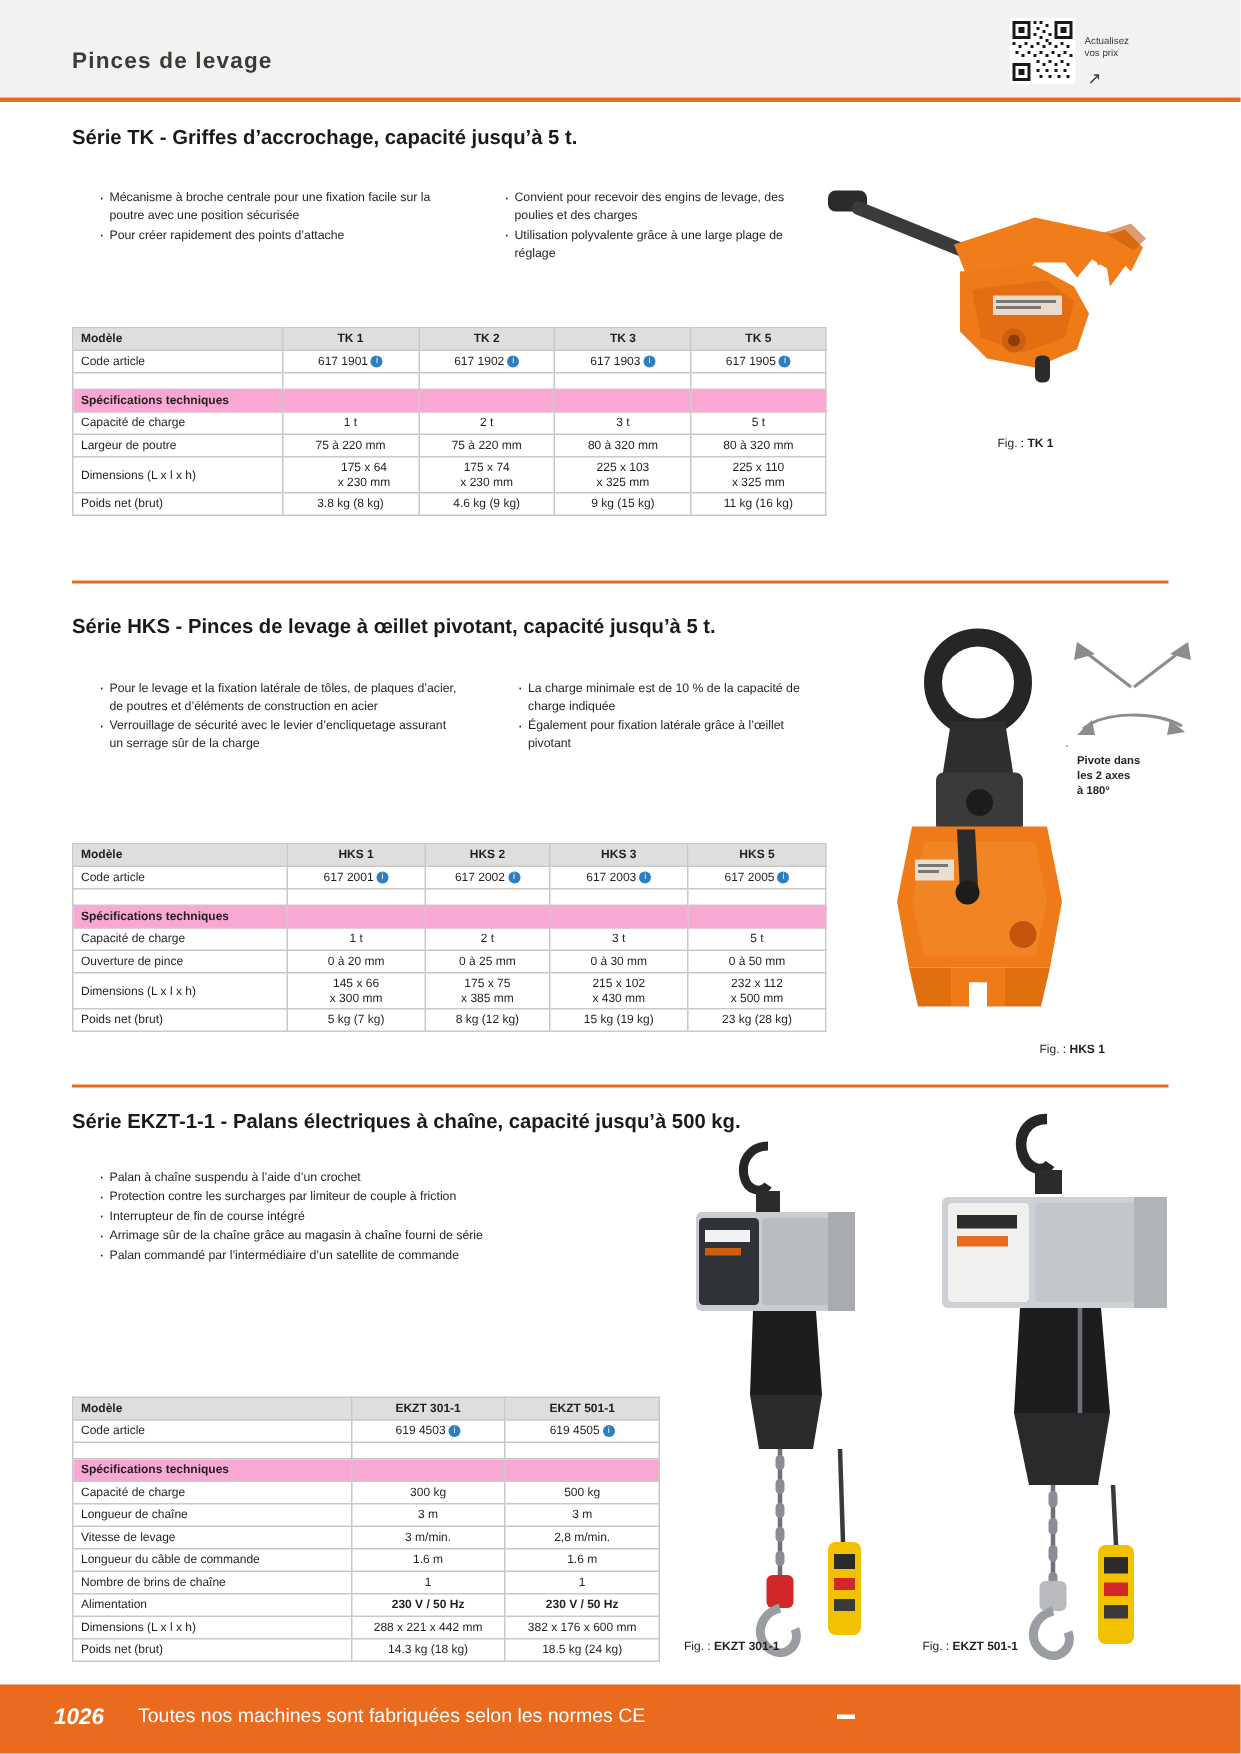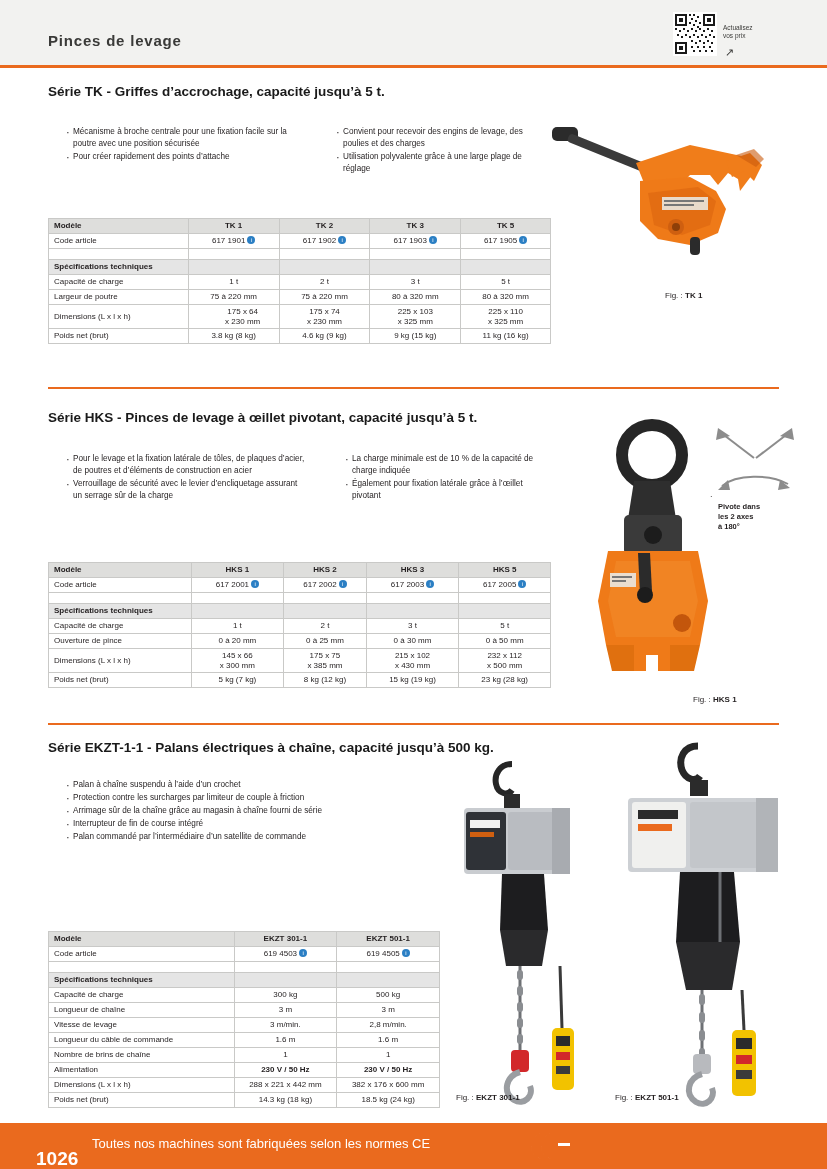--- a/index.html
+++ b/index.html
@@ -55,41 +55,41 @@
   }
   table.spec td, table.spec th {
     border:1px solid #c9c9c7; padding:2px 5px; text-align:center; font-weight:normal;
     height:15px; line-height:1.2;
   }
   table.spec th.lbl, table.spec td.lbl { text-align:left; }
   table.spec tr.head td, table.spec tr.head th {
     background:#dededc; font-weight:bold;
   }
   table.spec tr.subhead td {
-    background:#e5e5e5; font-weight:bold; text-align:left;
+    background:#f9a8d4; font-weight:bold; text-align:left;
   }
   table.spec tr.blank td { height:11px; background:#ffffff; }
   .bull {
     display:inline-block; width:8px; height:8px; border-radius:50%;
     background:#2b7fc4; color:#fff; font-size:6px; line-height:8px;
     text-align:center; vertical-align:1px; margin-left:2px;
   }
   .two-line { line-height:1.15; }
 
   
   .fig-caption { position:absolute; font-size:8px; color:#231f20; }
   .fig-caption b { font-weight:bold; }
 
   
   .footer {
     position:absolute; left:0; bottom:0; width:827px; height:46px;
     background:#ea6a1e;
   }
   .footer-page {
-    position:absolute; left:36px; top:25px; font-size:19px; font-weight:bold; color:#ffffff;
+    position:absolute; left:36px; top:13px; font-size:15px; font-weight:bold; color:#ffffff;font-style:italic;
   }
   .footer-text {
     position:absolute; left:92px; top:13px; font-size:13px; color:#ffffff;
   }
   .ce-mark {
     position:absolute; left:520px; top:8px; width:60px; height:30px;
   }
 
   
   .illus { position:absolute; }
@@ -420,22 +420,22 @@
   </div>
 
   <div class="section">
     <div class="sec-rule" style="top:723px;"></div>
     <div class="sec-title" style="top:740px;">Série EKZT-1-1 - Palans électriques à chaîne, capacité jusqu’à 500 kg.</div>
 
     <div class="bullets" style="left:48px; top:763px; width:400px;">
       <ul>
         <li>Palan à chaîne suspendu à l’aide d’un crochet</li>
         <li>Protection contre les surcharges par limiteur de couple à friction</li>
+        <li>Interrupteur de fin de course intégré</li>
         <li>Arrimage sûr de la chaîne grâce au magasin à chaîne fourni de série</li>
-        <li>Interrupteur de fin de course intégré</li>
         <li>Palan commandé par l’intermédiaire d’un satellite de commande</li>
       </ul>
     </div>
 
     <div class="illus" style="left:448px; top:760px; width:150px; height:350px;">
       <svg width="150" height="350" viewBox="0 0 150 350" aria-hidden="true">
 
         <path d="M64 4 C52 4 46 14 48 24 C50 34 60 36 64 30" fill="none" stroke="#262626" stroke-width="6"></path>
         <rect x="56" y="34" width="16" height="14" fill="#2b2b2b"></rect>
 

